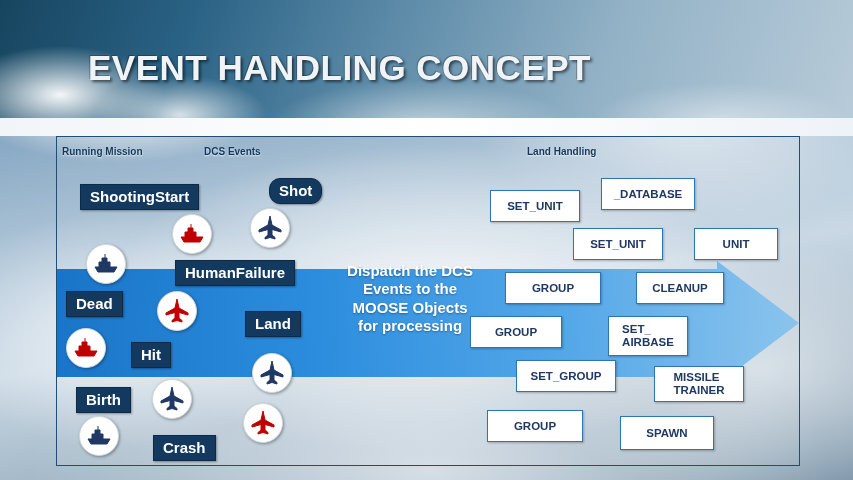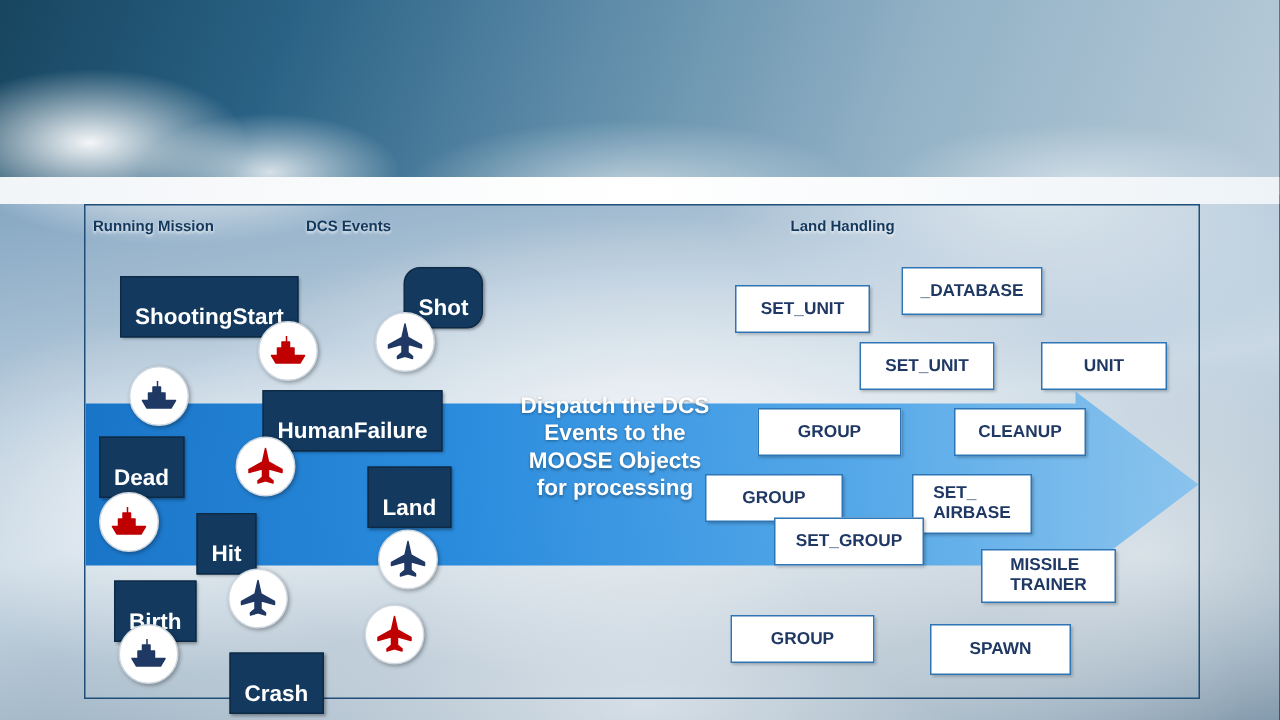--- a/index.html
+++ b/index.html
@@ -66,21 +66,21 @@
   #hdr-dcs{left:204px;top:146px;}
   #hdr-eh{left:527px;top:146px;}
 
   
   .navy{
     position:absolute;
     background:#13395f;
     color:#ffffff;
     font-weight:bold;
     font-size:15px;
-    padding:18px 9px 4px 9px;
+    padding:3px 9px 4px 9px;
     border:1px solid #0d2a46;
     white-space:nowrap;
     box-shadow:1px 1px 2px rgba(0,0,0,0.35);
   }
   
   .wbox{
     position:absolute;
     background:#ffffff;
     border:1px solid #2e75b6;
     color:#1f3864;
@@ -108,20 +108,21 @@
     text-shadow:0 1px 2px rgba(0,0,0,0.35);
   }
 </style>
 </head>
 <body>
 
 <div id="slide">
   <div id="sky-left"></div>
   <div id="sky-clouds"></div>
   <div id="title-banner"></div>
+  <div class="title">EVENT HANDLING CONCEPT</div>
 
   <div id="panel"></div>
 
   <svg id="arrow" viewBox="0 0 742 124" preserveAspectRatio="none">
     <defs>
       <linearGradient id="agrad" x1="0" y1="0" x2="1" y2="0">
         <stop offset="0%" stop-color="#0f6fc6" stop-opacity="0.95"></stop>
         <stop offset="35%" stop-color="#2288dd" stop-opacity="0.95"></stop>
         <stop offset="70%" stop-color="#4aa3e8" stop-opacity="0.92"></stop>
         <stop offset="100%" stop-color="#7fc0ef" stop-opacity="0.85"></stop>
@@ -196,19 +197,19 @@
   <div id="objects-layer">
       <div class="wbox" style="left: 490px; top: 190px; width: 88px; height: 30px; white-space: pre-line;">SET_UNIT</div>
       <div class="wbox" style="left: 601px; top: 178px; width: 92px; height: 30px; white-space: pre-line;">_DATABASE</div>
       <div class="wbox" style="left: 573px; top: 228px; width: 88px; height: 30px; white-space: pre-line;">SET_UNIT</div>
       <div class="wbox" style="left: 694px; top: 228px; width: 82px; height: 30px; white-space: pre-line;">UNIT</div>
       <div class="wbox" style="left: 505px; top: 272px; width: 94px; height: 30px; white-space: pre-line;">GROUP</div>
       <div class="wbox" style="left: 636px; top: 272px; width: 86px; height: 30px; white-space: pre-line;">CLEANUP</div>
       <div class="wbox" style="left: 470px; top: 316px; width: 90px; height: 30px; white-space: pre-line;">GROUP</div>
       <div class="wbox" style="left: 608px; top: 316px; width: 78px; height: 38px; white-space: pre-line;">SET_
 AIRBASE</div>
-      <div class="wbox" style="left: 516px; top: 345px; width: 98px; height: 30px; white-space: pre-line;">SET_GROUP</div>
+      <div class="wbox" style="left: 516px; top: 360px; width: 98px; height: 30px; white-space: pre-line;">SET_GROUP</div>
       <div class="wbox" style="left: 654px; top: 366px; width: 88px; height: 34px; white-space: pre-line;">MISSILE
 TRAINER</div>
       <div class="wbox" style="left: 487px; top: 410px; width: 94px; height: 30px; white-space: pre-line;">GROUP</div>
       <div class="wbox" style="left: 620px; top: 416px; width: 92px; height: 32px; white-space: pre-line;">SPAWN</div>
     </div>
 </div>
 
 </body></html>

